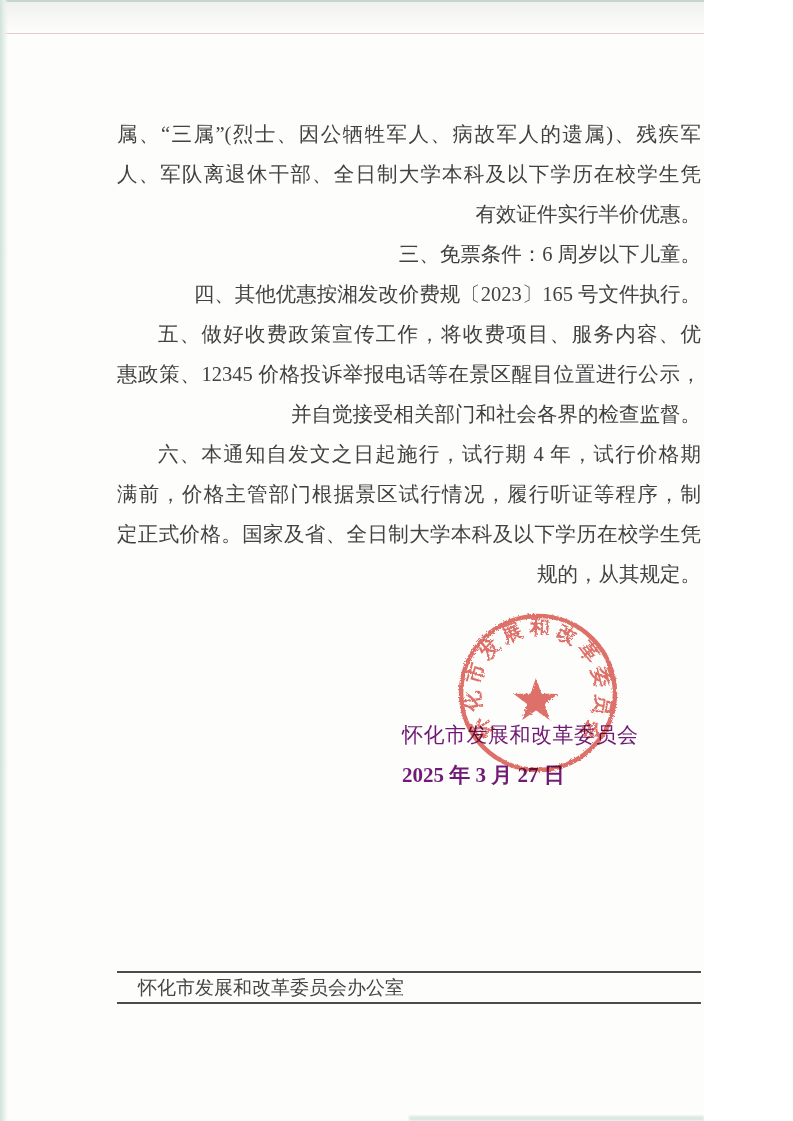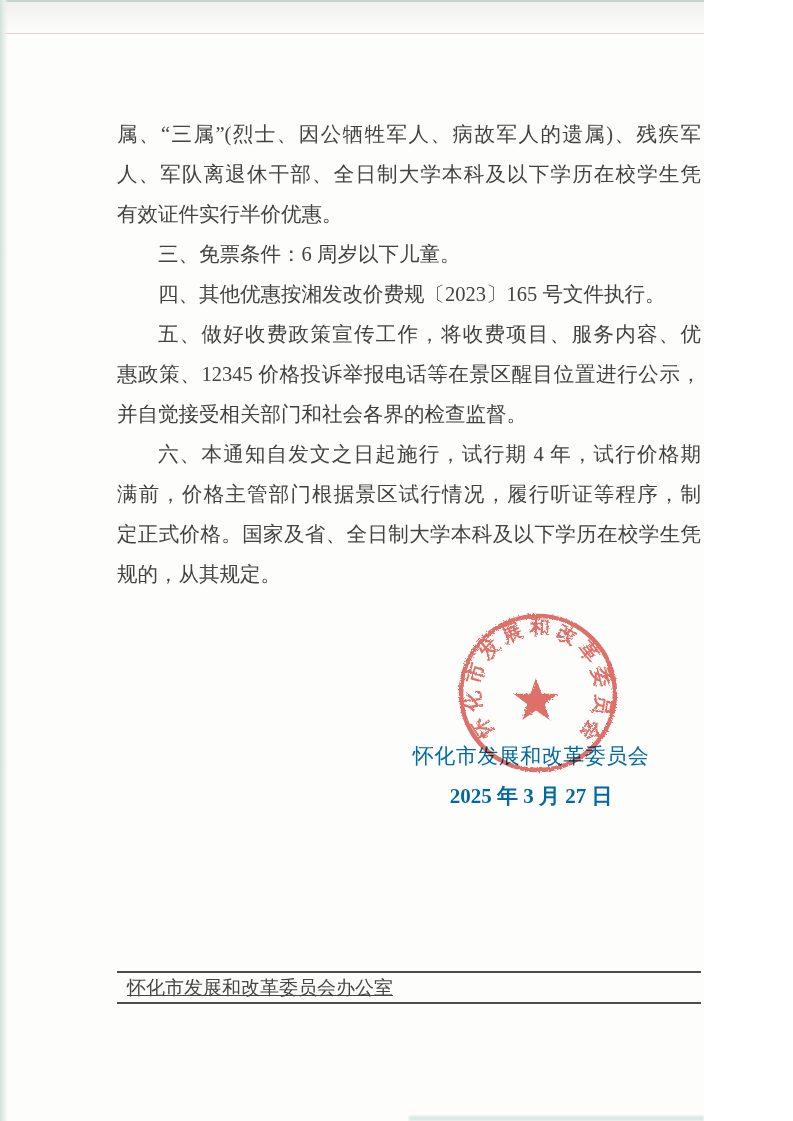--- a/index.html
+++ b/index.html
@@ -49,37 +49,35 @@
   
   .body-text {
     position: absolute;
     left: 117px;
     top: 114px;
     width: 584px;
     font-size: 20.5px;
     line-height: 40px;
     color: #424242;
   }
-  .ln { text-align: left; }
+  .ln { text-align: right; }
   .ln.j {
     text-align: justify;
     text-align-last: justify;
   }
   .ln.ind { padding-left: 41px; }
 
   
   .signature {
     position: absolute;
     left: 402px;
     top: 724px;
     width: 258px;
-    text-align: center;
     font-size: 21px;
-    color: #0369a1;
-    margin-top: 21px;
+    color: #701a75;
   }
   .signature .issuer { line-height: 22px; letter-spacing: 0.5px; }
   .signature .date   { margin-top: 18px; line-height: 22px; font-weight: bold; }
 
   
   .seal {
     position: absolute;
     left: 456px;
     top: 611px;
     width: 164px;
@@ -104,21 +102,21 @@
     height: 29px;
     line-height: 29px;
     display: flex;
     justify-content: space-between;
     align-items: center;
     padding: 0;
     box-sizing: content-box;
     font-size: 19px;
     color: #454545;
   }
-  .footer .f-left  { margin-left: 10px; text-decoration: underline; }
+  .footer .f-left  { margin-left: 21px; }
   .footer .f-right { margin-right: 8px; }
 </style>
 </head>
 <body>
 
 <div class="page">
 
   <div class="scan-top-band"></div>
   <div class="scan-pink-line"></div>
   <div class="scan-left-strip"></div>

